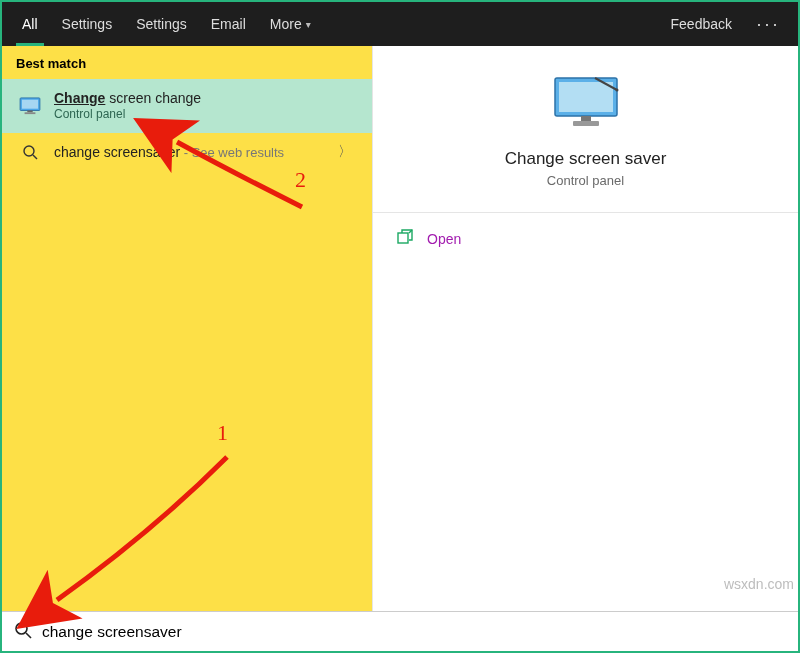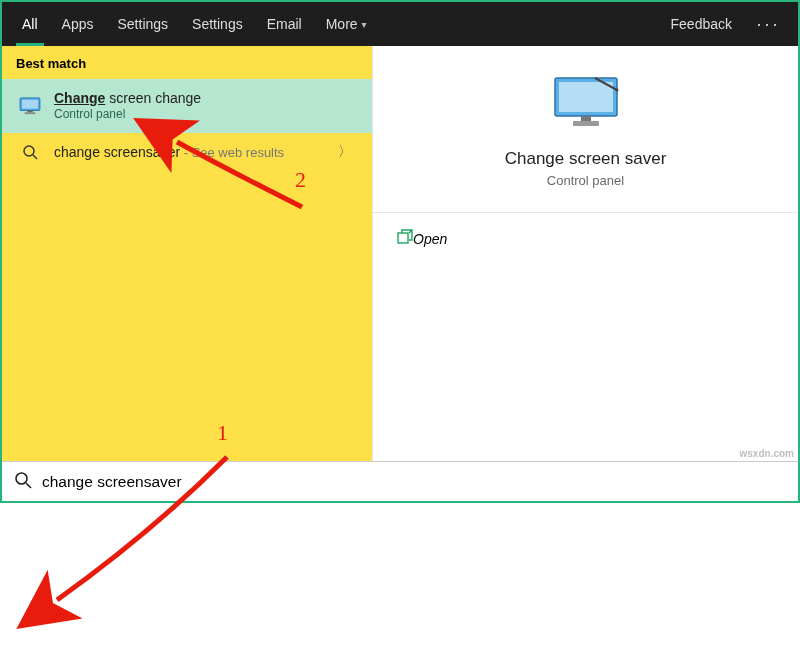--- a/index.html
+++ b/index.html
@@ -1,17 +1,17 @@
 <!DOCTYPE html>
 <html><head>
 <meta charset="utf-8">
 <style>
   * { box-sizing: border-box; margin: 0; padding: 0; }
   html, body { width: 800px; height: 653px; overflow: hidden; font-family: "Segoe UI", Arial, sans-serif; background: #fff; }
-  .frame { width: 800px; height: 503px; border: 2px solid #27b47d; position: relative; display: flex; flex-direction: column; }
+  .frame { width: 800px; height: 653px; border: 2px solid #27b47d; position: relative; display: flex; flex-direction: column; }
   .topbar { background: #1e1e1e; color: #fff; height: 44px; display: flex; align-items: center; padding: 0 8px; font-size: 14px; }
   .tabs { display: flex; align-items: stretch; height: 100%; }
   .tab { display: flex; align-items: center; padding: 0 12px; color: #ddd; cursor: pointer; position: relative; }
   .tab.active { color: #fff; }
   .tab.active::after { content: ""; position: absolute; left: 6px; right: 6px; bottom: 0; height: 3px; background: #27b47d; }
   .chev { margin-left: 4px; font-size: 10px; color: #bbb; }
   .spacer { flex: 1; }
   .feedback { color: #ddd; padding: 0 14px; cursor: pointer; }
   .dots { color: #ddd; padding: 0 10px; font-size: 18px; letter-spacing: 2px; cursor: pointer; }
 
@@ -26,44 +26,43 @@
   .result.sel .sub { color: #2e6652; }
   .result .line { color: #222; }
   .result .line b { font-weight: 600; text-decoration: underline; }
   .websub { color: #777; font-size: 13px; }
   .arrow-right { color: #555; font-size: 14px; padding: 0 6px; }
 
   .right { flex: 1; background: #fff; display: flex; flex-direction: column; border-left: 1px solid #e5e5e5; }
   .preview-top { padding: 30px 10px 24px; display: flex; flex-direction: column; align-items: center; border-bottom: 1px solid #e5e5e5; }
   .ptitle { font-size: 17px; color: #222; margin-top: 14px; }
   .psub { font-size: 13px; color: #6a6a6a; margin-top: 4px; }
-  .action { display: flex; align-items: center; gap: 0; padding: 16px 24px; font-size: 14px; color: #000000; cursor: pointer; font-style: italic; }
+  .action { display: flex; align-items: center; gap: 14px; padding: 16px 24px; font-size: 14px; color: #a21caf; cursor: pointer; }
   .open-icon { color: #1aa862; }
 
   .searchbar { height: 40px; border-top: 1px solid #ccc; display: flex; align-items: center; padding: 0 12px; background: #fff; }
   .searchbar .sicon { margin-right: 10px; color: #333; }
   .searchbar input { border: none; outline: none; font-size: 15.5px; flex: 1; color: #000; background: transparent; }
 
   .monitor-small { width: 24px; height: 18px; }
   .monitor-big { width: 70px; height: 55px; }
 
   .annot { position: absolute; pointer-events: none; }
   .redtext { color: #e81c0c; font-family: "Comic Sans MS", cursive; font-size: 22px; font-weight: 400; }
 
-  .watermark { position: absolute; right: 4px; bottom: 42px; font-size: 10px; color: #bdbdbd; font-family: Arial, sans-serif; font-weight: bold; }
+  .watermark { position: absolute; right: 4px; bottom: 59px; font-size: 14px; color: #bdbdbd; font-family: Arial, sans-serif; }
 </style>
 </head>
 <body>
 
 <div class="frame">
 
   <div class="topbar">
     <div class="tabs">
       <div class="tab active">All</div>
-      <div class="tab">Apps</div>
       <div class="tab">Settings</div>
       <div class="tab">Settings</div>
       <div class="tab">Email</div>
       <div class="tab">
         <span>More</span>
         <span class="chev">▾</span>
       </div>
     </div>
     <div class="spacer"></div>
     <div class="feedback">Feedback</div>

